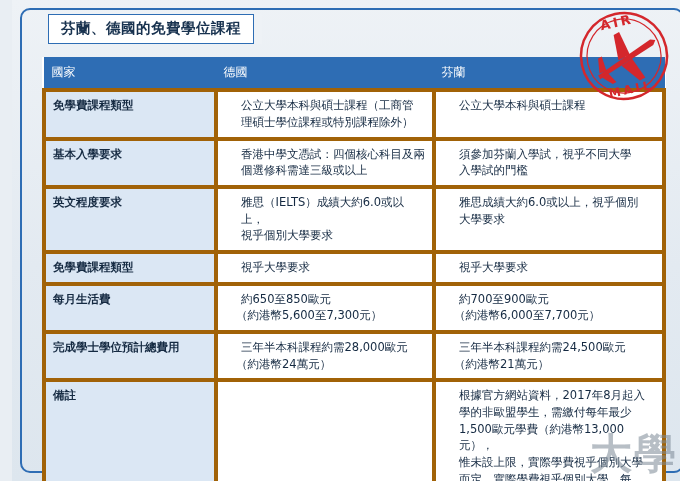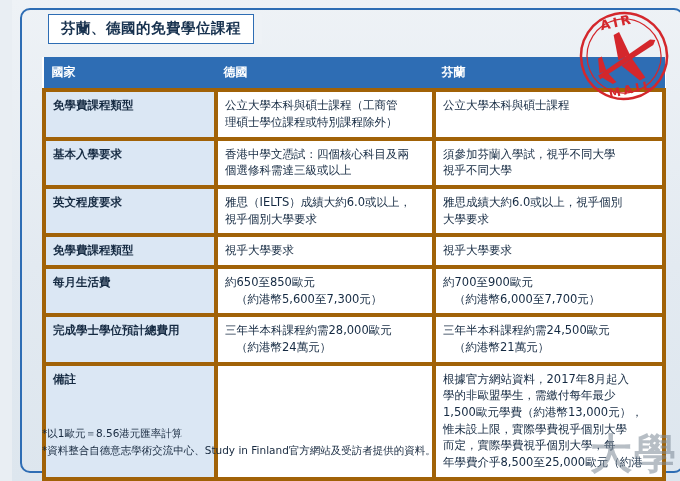--- a/index.html
+++ b/index.html
@@ -67,39 +67,39 @@
     vertical-align: top;
     padding: 5px 7px 6px 7px;
     font-size: 11.5px;
     line-height: 1.45;
     color: #152a42;
   }
   #table th {
     background: #2e6db4;
     color: #ffffff;
     text-align: left;
-    font-weight: bold;
+    font-weight: normal;
     font-size: 12px;
     padding: 6px 7px 7px 7px;
     border: 1px solid #2e6db4;
   }
   col.c-label { width: 172px; }
   col.c-de { width: 218px; }
   col.c-fi { width: 230px; }
 
   td.label-cell {
     background: #dbe7f4;
     font-weight: bold;
     color: #14283f;
     font-size: 11.5px;
   }
   td.body-cell {
     background: #ffffff;
   }
-  .cellline { display: block; }
+  .cellline { display: block; margin-left: 16px; }
   .indent { display: block; padding-left: 11px; }
 
   
   #notes {
     position: absolute;
     left: 30px;
     top: 425px;
     width: 620px;
     font-size: 10.5px;
     color: #17293f;
@@ -185,21 +185,21 @@
         </td>
       </tr>
       <tr>
         <td class="label-cell">基本入學要求</td>
         <td class="body-cell">
           <span class="cellline">香港中學文憑試：四個核心科目及兩</span>
           <span class="cellline">個選修科需達三級或以上</span>
         </td>
         <td class="body-cell">
           <span class="cellline">須參加芬蘭入學試，視乎不同大學</span>
-          <span class="cellline">視乎不同大學</span>
+          <span class="cellline">入學試的門檻</span>
         </td>
       </tr>
       <tr>
         <td class="label-cell">英文程度要求</td>
         <td class="body-cell">
           <span class="cellline">雅思（IELTS）成績大約6.0或以上，</span>
           <span class="cellline">視乎個別大學要求</span>
         </td>
         <td class="body-cell">
           <span class="cellline">雅思成績大約6.0或以上，視乎個別</span>
@@ -248,19 +248,15 @@
           <span class="cellline">1,500歐元學費（約港幣13,000元），</span>
           <span class="cellline">惟未設上限，實際學費視乎個別大學</span>
           <span class="cellline">而定，實際學費視乎個別大學，每</span>
           <span class="cellline">年學費介乎8,500至25,000歐元（約港</span>
 
         </td>
       </tr>
     </tbody>
   </table>
 
-  <div id="notes">
-    <span class="note">*以1歐元＝8.56港元匯率計算</span>
-    <span class="note">*資料整合自德意志學術交流中心、Study in Finland官方網站及受訪者提供的資料。</span>
-  </div>
 
   <div id="watermark">大學</div>
 </div>
 
 </body></html>

